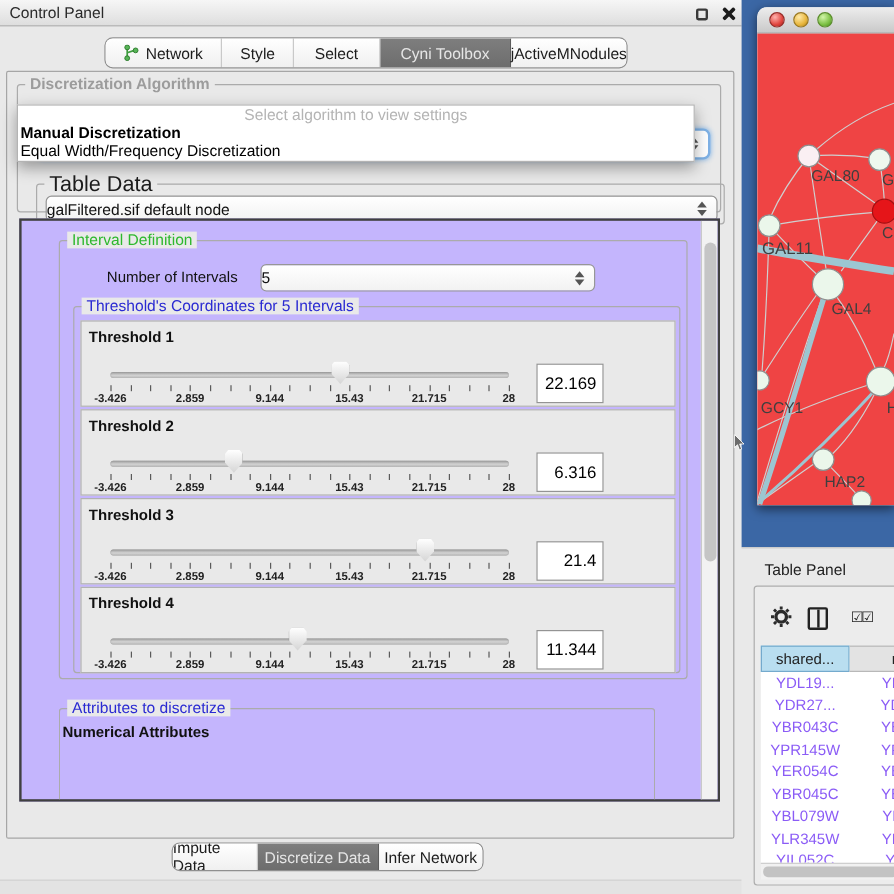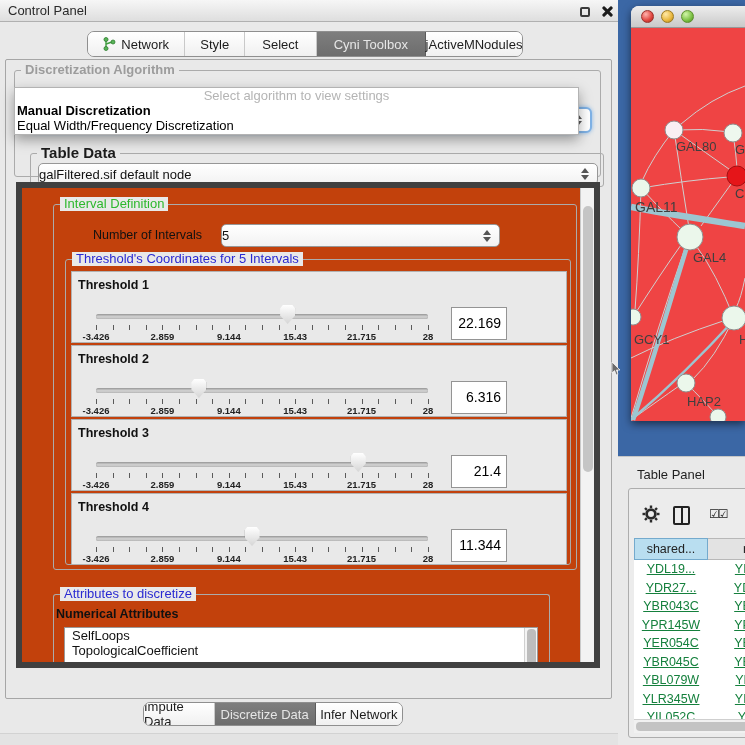--- a/index.html
+++ b/index.html
@@ -26,21 +26,21 @@
     background:linear-gradient(#ffffff,#f0f0f0); border-right:1px solid #c9c9c9; cursor:default; }
   .tab:last-child { border-right:none; }
   .tab.selected { background:linear-gradient(#7e7e7e,#6d6d6d); color:#e6e6e6; border-right-color:#5c5c5c; }
   .net-icon { width:13px; height:14px; position:relative; }
 
   
   #cp-content { left:5px; top:59px; width:607px; height:640px; border:1px solid #a6a6a6; border-radius:2px; background:#e9e9e9; }
   .groupbox { position:absolute; border:1px solid #ababab; border-radius:3px; }
   .grouptitle { position:absolute; top:-8px; left:6px; background:#e9e9e9; padding:0 4px; font-size:13px; line-height:14px; white-space:nowrap; }
   .gt-gray  { color:#9c9c9c; font-weight:bold; }
-  .gt-black { color:#1c1c1c; font-weight:bold; font-size:15px; }
+  .gt-black { color:#1c1c1c; font-weight:normal; font-size:18px; }
   .gt-green { color:#2eb82e; }
   .gt-blue  { color:#2a2ad2; }
 
   #algo-group { left:8px; top:10px; width:587px; height:107px; }
   #algo-combo { left:15px; top:36px; width:562px; height:26px; background:#fff; border:2px solid #7fb2e6;
     border-radius:6px; box-shadow:0 0 4px #8ab9e8; }
 
   #tabledata-group { left:15px; top:82px; width:574px; height:34px; }
   .combo { position:absolute; background:linear-gradient(#ffffff,#f2f2f2); border:1px solid #979797; border-radius:5px;
     font-size:13px; color:#111; display:flex; align-items:center; padding-left:0; }
@@ -50,21 +50,21 @@
   .updown::after  { content:""; position:absolute; left:1px; bottom:0; border-left:4px solid transparent; border-right:4px solid transparent; border-top:5px solid #555; }
 
   
   #algo-popup { left:8px; top:27px; width:565px; height:48px; background:#fff; border:1px solid #b3b3b3;
     box-shadow:0 5px 12px rgba(0,0,0,.35); z-index:30; }
   #popup-hint { text-align:center; font-size:13px; line-height:15px; color:#b4b4b4; }
   .popup-item { font-size:13px; line-height:15px; color:#000; padding-left:2px; white-space:nowrap; }
   .popup-item.bold { font-weight:bold; }
 
   
-  #scrollpane { left:10px; top:122px; width:584px; height:486px; border:6px solid #404040; background:#c2410c; overflow:hidden; }
+  #scrollpane { left:10px; top:122px; width:584px; height:486px; border:2px solid #404040; background:#c4b5fd; overflow:hidden; }
   #main-vscroll { right:0; top:0; width:14px; height:484px; background:#f2f2f2; border-left:1px solid #c9c9c9; }
   #main-vscroll .thumbv { position:absolute; left:2px; top:18px; width:10px; height:266px; background:#c5c5c5; border-radius:5px; }
 
   #interval-group { left:31px; top:16px; width:524px; height:366px; }
   #noi-label { left:39px; top:23px; font-size:12.5px; font-weight:normal; color:#111; }
   #noi-spinner { left:167px; top:19px; width:279px; height:23px; }
 
   #thr-group { left:11px; top:54px; width:506px; height:306px; }
   .thr-box { position:absolute; left:5px; width:496px; height:72px; border:1px solid #b2b2b2; background:#e9e9e9; }
   .thr-label { position:absolute; left:6px; top:6px; font-size:12.5px; font-weight:bold; color:#111; }
@@ -112,21 +112,21 @@
   .gear-svg { position:absolute; left:13px; top:16px; }
   .cols-icon { position:absolute; left:44px; top:17px; width:17px; height:19px; border:2px solid #222; border-radius:2px; }
   .cols-icon::after { content:""; position:absolute; left:5.5px; top:0; width:2px; height:15px; background:#222; }
   .check-icons { position:absolute; left:80px; top:18px; font-size:12px; color:#222; letter-spacing:-2px; }
   .tp-header { position:absolute; left:5px; top:49px; height:22px; display:flex; }
   .th-cell { font-size:12.5px; color:#222; text-align:center; line-height:20px; overflow:hidden; }
   .th-shared { width:74px; background:#b9def0; border:1px solid #74aacd; }
   .th-name { width:85px; background:#e3e3e3; border:1px solid #b8b8b8; border-left:none; }
   #tp-rows { position:absolute; left:5px; top:71px; width:159px; height:159px; background:#fff; overflow:hidden; }
   .tp-row { display:flex; height:18.5px; }
-  .tp-row span { font-size:12.5px; color:#15803d; line-height:18.5px; text-align:center; overflow:hidden; white-space:nowrap;text-decoration:underline; }
+  .tp-row span { font-size:12.5px; color:#8b5cf6; line-height:18.5px; text-align:center; overflow:hidden; white-space:nowrap; }
   .tp-row .c1 { width:74px; }
   .tp-row .c2 { width:85px; }
   #tp-hscroll { position:absolute; left:5px; top:230px; width:159px; height:14px; background:#f1f1f1; border-top:1px solid #cfcfcf; }
   #tp-hscroll .thumbh { position:absolute; left:2px; top:2px; width:112px; height:9px; background:#c3c3c3; border-radius:4px; }
 </style>
 </head>
 <body>
 
 <div id="control-panel" class="abs">
 
@@ -326,30 +326,20 @@
               <span class="tick-label" style="left: 289.6px;">21.715</span>
               <span class="tick-label" style="left: 356px;">28</span>
               <div class="val-box">11.344</div>
             </div>
           </div>
       </div>
 
       <div id="attr-group" class="groupbox">
         <span class="grouptitle gt-blue">Attributes to discretize</span>
         <span id="attr-sub">Numerical Attributes</span>
-        <div id="attr-list">
-          <div id="attr-items">
-              <div class="attr-item">SelfLoops</div>
-              <div class="attr-item">TopologicalCoefficient</div>
-              <div class="attr-item">BetweennessCentrality</div>
-            </div>
-          <div id="attr-vscroll">
-              <div class="thumbv"></div>
-            </div>
-        </div>
       </div>
 
       <div id="main-vscroll" class="abs">
         <div class="thumbv"></div>
       </div>
     </div>
 
   </div>
 
   <div id="bottom-tabs" class="tabstrip abs">

